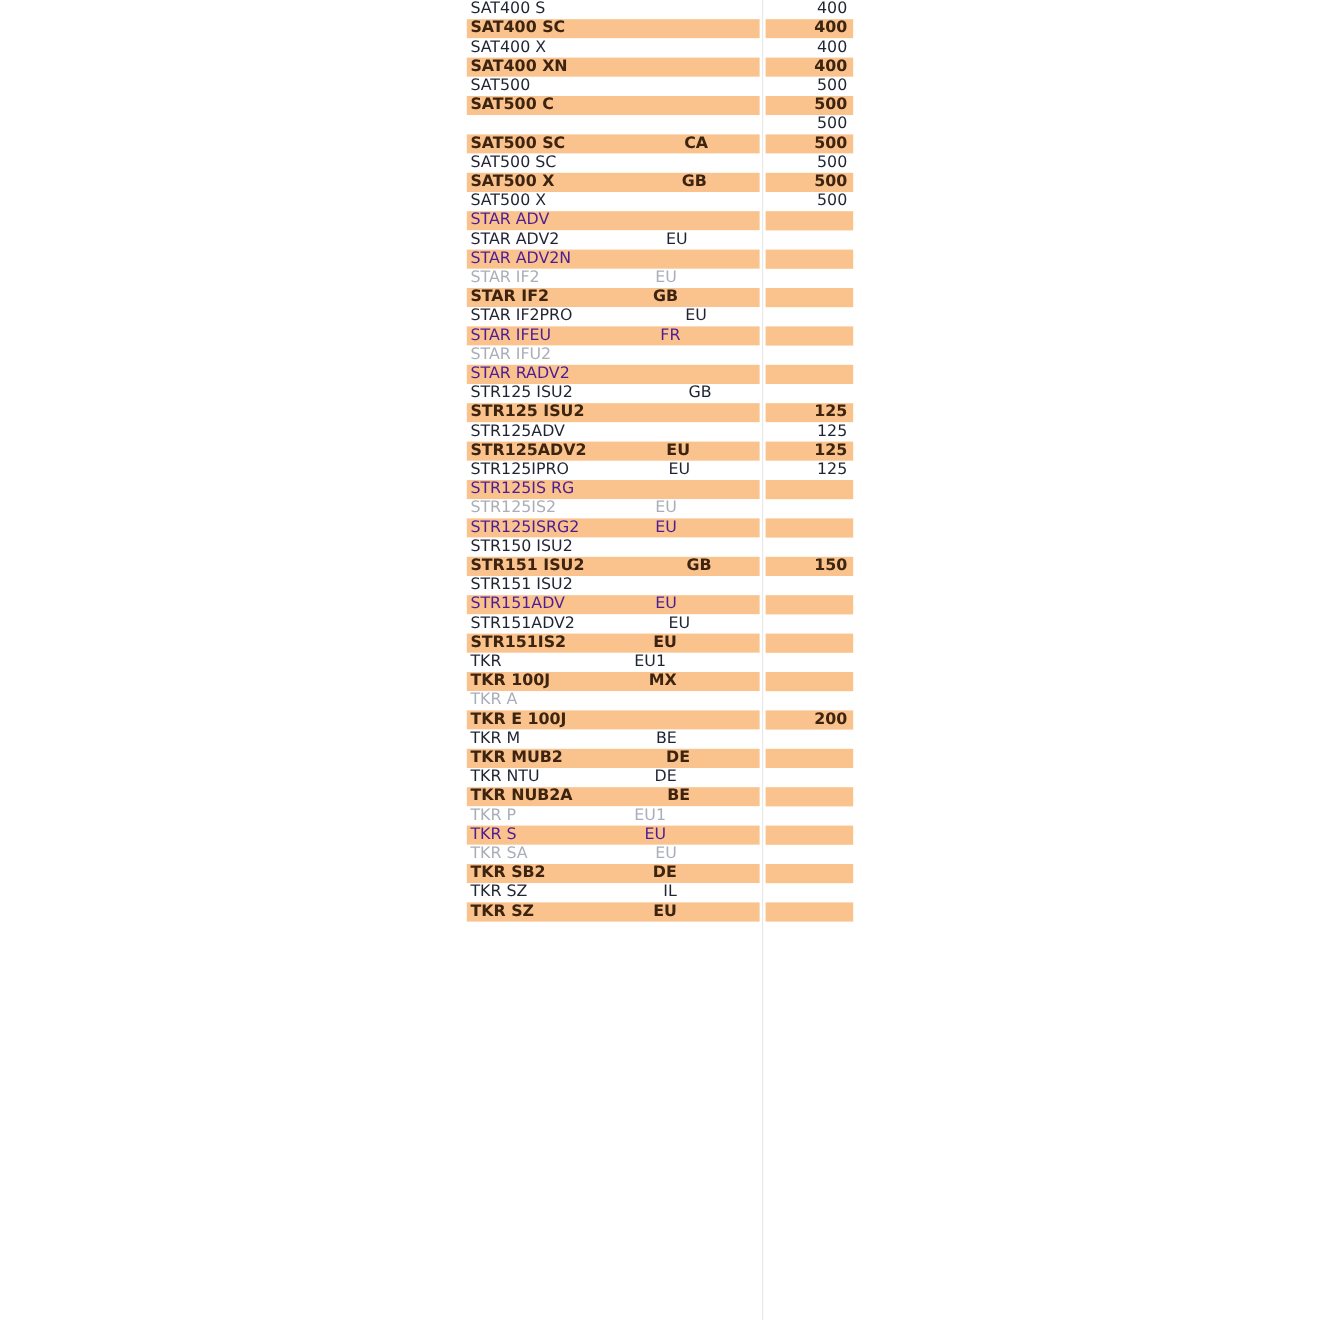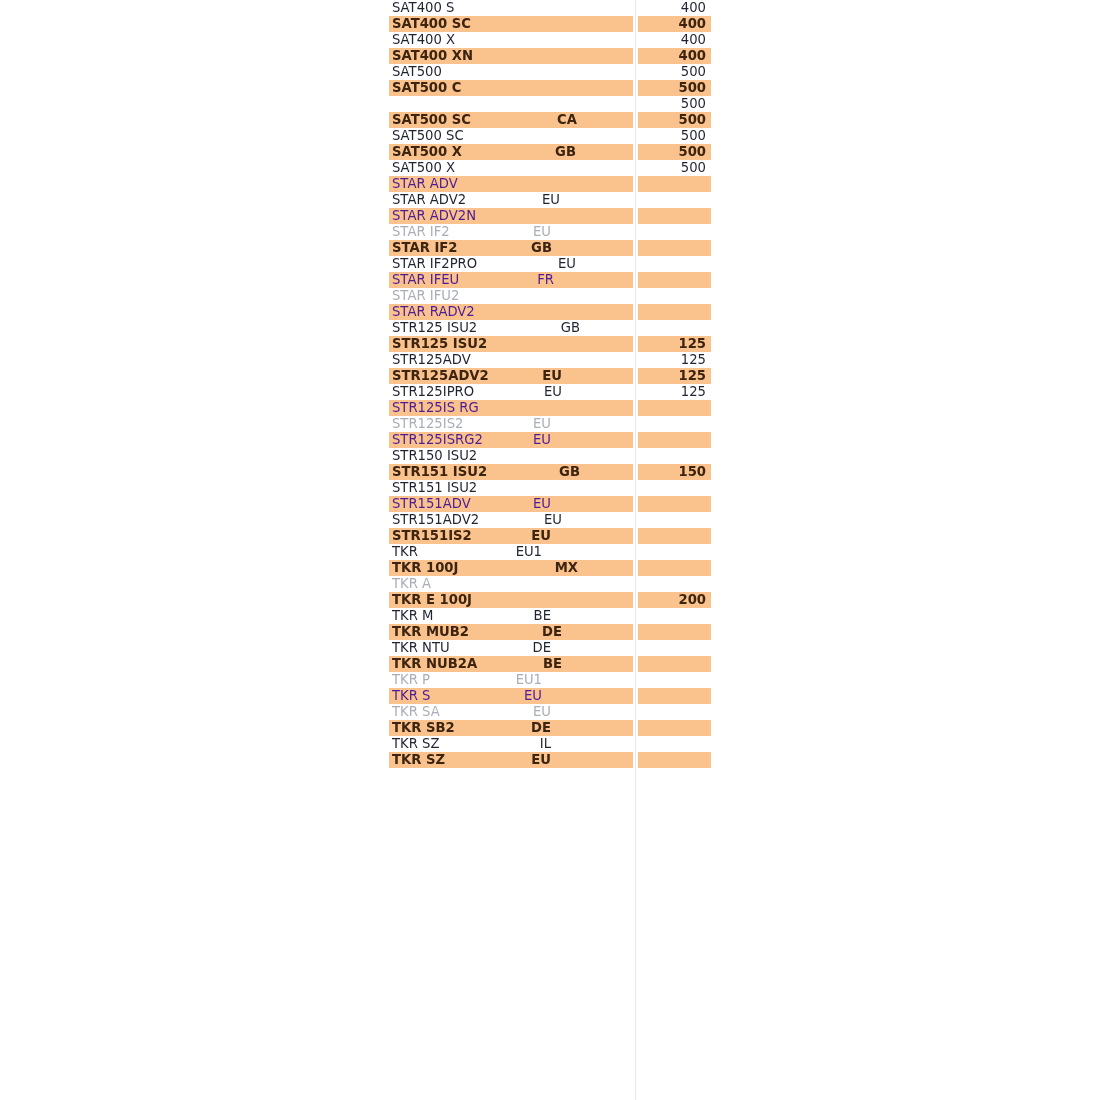--- a/index.html
+++ b/index.html
@@ -36,21 +36,21 @@
     left: 0px;
     width: 244px;
     height: 100%;
     box-sizing: border-box;
     display: flex;
     align-items: center;
     padding-left: 3px;
   }
   .cell-region {
     position: absolute;
-    left: 3px;
+    left: 16px;
     width: 244px;
     height: 100%;
     box-sizing: border-box;
     display: flex;
     align-items: center;
     justify-content: flex-end;
     padding-right: 0px;
     pointer-events: none;
   }
   .cell-value {
@@ -512,21 +512,21 @@
         <div class="cell-value">
           <span class="txt"></span>
         </div>
       </div>
       <div class="row hl">
         <div class="bg-name"></div>
         <div class="bg-value"></div>
         <div class="cell-name">
           <span class="txt">TKR 100J</span>
         </div>
-        <div class="cell-region" style="padding-right: 85px; margin-left: 27px;">
+        <div class="cell-region" style="padding-right: 85px;">
           <span class="txt">MX</span>
         </div>
         <div class="cell-value">
           <span class="txt"></span>
         </div>
       </div>
       <div class="row plain dim">
         <div class="bg-name"></div>
         <div class="bg-value" style="background: transparent;"></div>
         <div class="cell-name">

